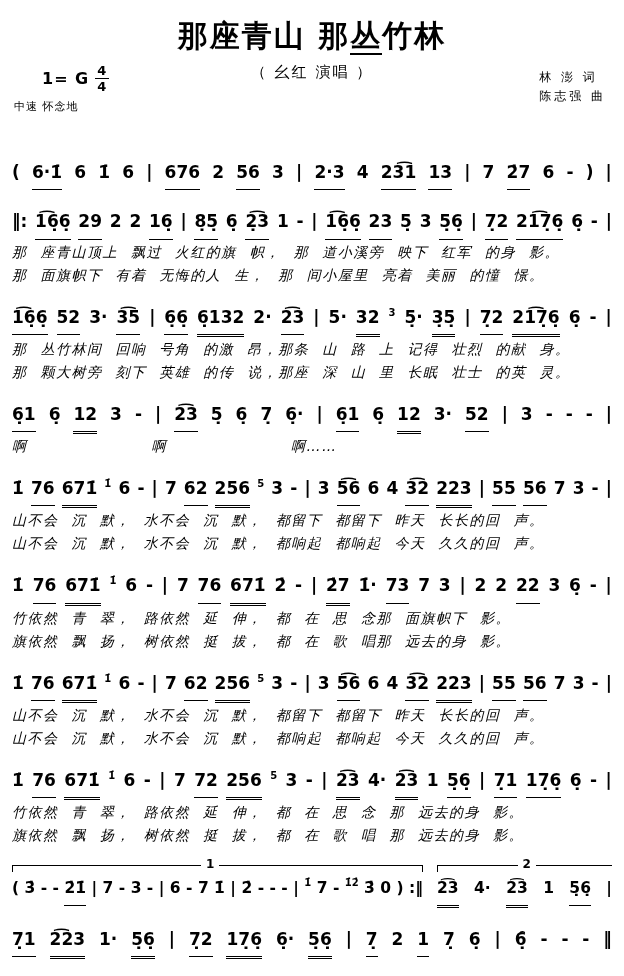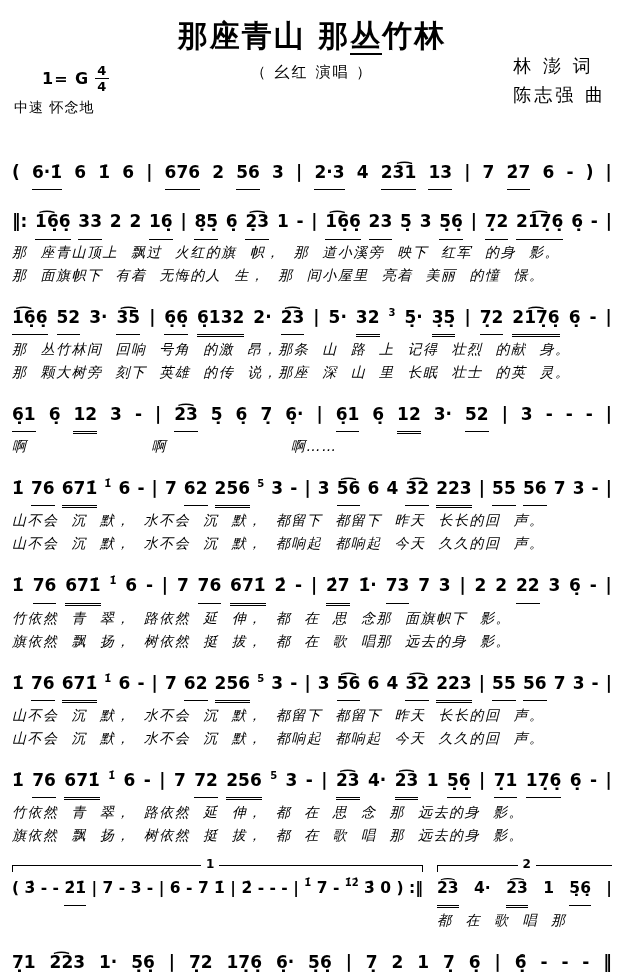--- a/index.html
+++ b/index.html
@@ -12,29 +12,29 @@
   .header{position:relative;}
   .title{
     text-align:center;font-size:30px;font-weight:bold;
     letter-spacing:2px;margin-top:6px;
   }
   .title .u{border-bottom:2px solid #000;}
   .subtitle{
     text-align:center;font-size:15px;margin-top:6px;letter-spacing:2px;
   }
   .credits{
-    position:absolute;right:6px;top:36px;text-align:left;
-    font-size:18px;line-height:1.6;letter-spacing:3px;
+    position:absolute;right:6px;top:52px;text-align:left;
+    font-size:12px;line-height:1.6;letter-spacing:3px;
   }
   .meta{position:absolute;left:2px;top:48px;font-size:14px;}
   .keysig{font-size:16px;font-weight:bold;letter-spacing:1px;display:flex;align-items:center;gap:6px;margin-left:28px;}
   .timesig{display:inline-flex;flex-direction:column;align-items:center;font-size:13px;font-weight:bold;line-height:1;}
   .timesig .top{border-bottom:1.5px solid #000;padding:0 2px 1px 2px;}
   .timesig .bot{padding-top:1px;}
-  .tempo{font-size:14px;margin-top:6px;letter-spacing:1px;}
+  .tempo{font-size:11px;margin-top:6px;letter-spacing:1px;}
   .score{margin-top:74px;}
   .line-block{margin-bottom:15px;}
   .music{
     display:flex;justify-content:space-between;align-items:baseline;
     font-weight:bold;font-size:17px;line-height:1.9;white-space:nowrap;
   }
   .tok{white-space:pre;padding-bottom:1px;}
   .u1{border-bottom:1.5px solid #000;}
   .u2{border-bottom:3px double #000;}
   .grace{font-size:10px;position:relative;top:-7px;padding:0;}
@@ -105,21 +105,21 @@
           <span class="tok">6</span>
           <span class="tok">-</span>
           <span class="tok">)</span>
           <span class="tok bar">|</span>
         </div>
       </div>
       <div class="line-block">
         <div class="music">
           <span class="tok bar">‖:</span>
           <span class="tok u1">1͡6̣6̣</span>
-          <span class="tok u1">33</span>
+          <span class="tok u1">29</span>
           <span class="tok">2</span>
           <span class="tok">2</span>
           <span class="tok u1">16̣</span>
           <span class="tok bar">|</span>
           <span class="tok u1">8̣5̣</span>
           <span class="tok">6̣</span>
           <span class="tok u1">2̣͡3</span>
           <span class="tok">1</span>
           <span class="tok">-</span>
           <span class="tok bar">|</span>
@@ -361,21 +361,20 @@
           <div class="volta-part second">
             <span class="volta-label">2</span>
             <div class="music">
               <span class="tok u2">2͡3</span>
               <span class="tok">4·</span>
               <span class="tok u2">2͡3</span>
               <span class="tok">1</span>
               <span class="tok u1">5̣6̣</span>
               <span class="tok bar">|</span>
             </div>
-            <div class="lyric">都 在 歌 唱 那</div>
           </div>
         </div>
       </div>
       <div class="line-block">
         <div class="music">
           <span class="tok u1">7̣1</span>
           <span class="tok u2">2͡23</span>
           <span class="tok">1·</span>
           <span class="tok u2">5̣6̣</span>
           <span class="tok bar">|</span>

